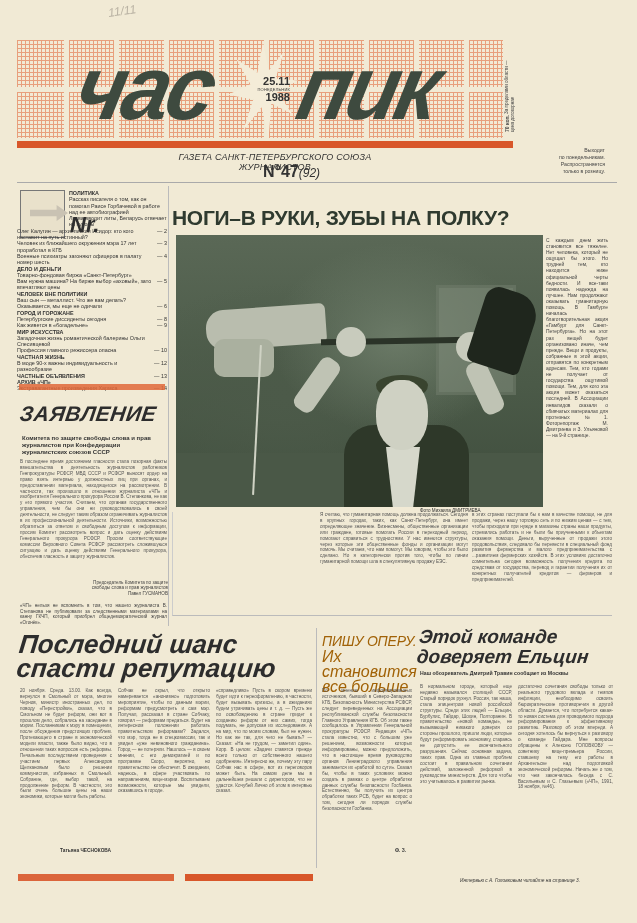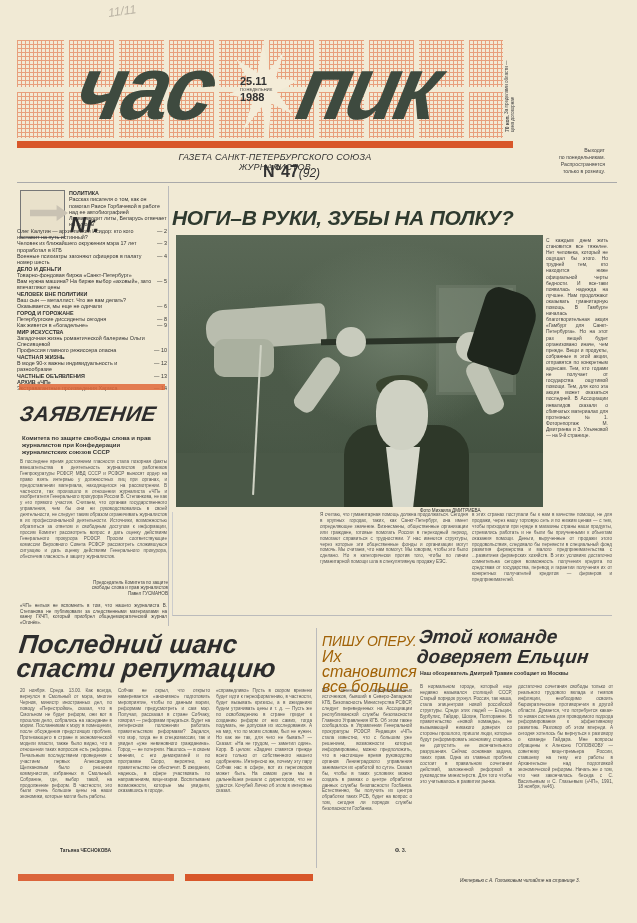--- a/index.html
+++ b/index.html
@@ -29,21 +29,21 @@
     position: absolute; top: 44px;
     font-family: "Liberation Sans", sans-serif; font-weight: 900; font-style: italic;
     font-size: 86px; letter-spacing: -4px; color: #3e4a3f; line-height: 1;
     transform: skewX(-12deg) scaleY(1.05);
   }
   .star {
     position: absolute; left: 228px; top: 42px; width: 70px; height: 96px;
     background: #f4ecd8;
     clip-path: polygon(50% 0%, 58% 30%, 80% 10%, 68% 38%, 100% 40%, 70% 52%, 92% 75%, 62% 64%, 58% 100%, 48% 68%, 22% 92%, 36% 60%, 0% 55%, 32% 44%, 12% 18%, 42% 32%);
   }
-  .date-box { position: absolute; left: 240px; top: 76px; width: 50px; text-align: left; color: #333; }
+  .date-box { position: absolute; left: 240px; top: 76px; width: 50px; text-align: right; color: #333; }
   .date-box .d { font-weight: 700; font-size: 11px; line-height: 11px; }
   .date-box .wd { font-size: 4px; line-height: 5px; letter-spacing: 0.2px; }
   .date-box .y { font-weight: 700; font-size: 11px; line-height: 11px; }
   .side-vertical {
     position: absolute; left: 504px; top: 50px; width: 14px; height: 82px;
     writing-mode: vertical-rl; transform: rotate(180deg);
     font-size: 4.5px; color: #444; line-height: 5px;
   }
   .price-v { font-weight: 700; font-size: 5px; }
   .red-bar {
@@ -80,21 +80,21 @@
     letter-spacing: 0.5px; color: #2d2d2d; transform: skewX(-8deg);
   }
   .zayav-sub { position: absolute; left: 22px; top: 435px; width: 140px; font-weight: 700; font-size: 6px; line-height: 7px; color: #333; }
   .body-text { font-size: 4.6px; line-height: 5.9px; color: #555; text-align: justify; }
   .zayav-body { position: absolute; left: 20px; top: 459px; width: 147px; height: 118px; overflow: hidden; }
   .signature { position: absolute; left: 90px; top: 580px; width: 78px; text-align: right; font-size: 4.6px; line-height: 5.4px; color: #444; }
   .note { position: absolute; left: 20px; top: 603px; width: 147px; font-size: 4.6px; line-height: 5.5px; color: #444; }
 
   
   .hero-title {
-    position: absolute; left: 172px; top: 206px; width: 380px; font-weight: 900; font-style: italic;
+    position: absolute; left: 172px; top: 206px; width: 380px; font-weight: 900; 
     font-size: 21px; letter-spacing: -0.3px; color: #2f3a2f; white-space: nowrap;
   }
   .photo {
     position: absolute; left: 176px; top: 235px; width: 367px; height: 272px;
     background:
       radial-gradient(ellipse at 60% 38%, #6b7a67 0%, transparent 40%),
       radial-gradient(ellipse at 30% 60%, #4c5a49 0%, transparent 50%),
       linear-gradient(180deg, #5a6856 0%, #4b5a48 55%, #3f4d3d 100%);
     overflow: hidden;
   }

